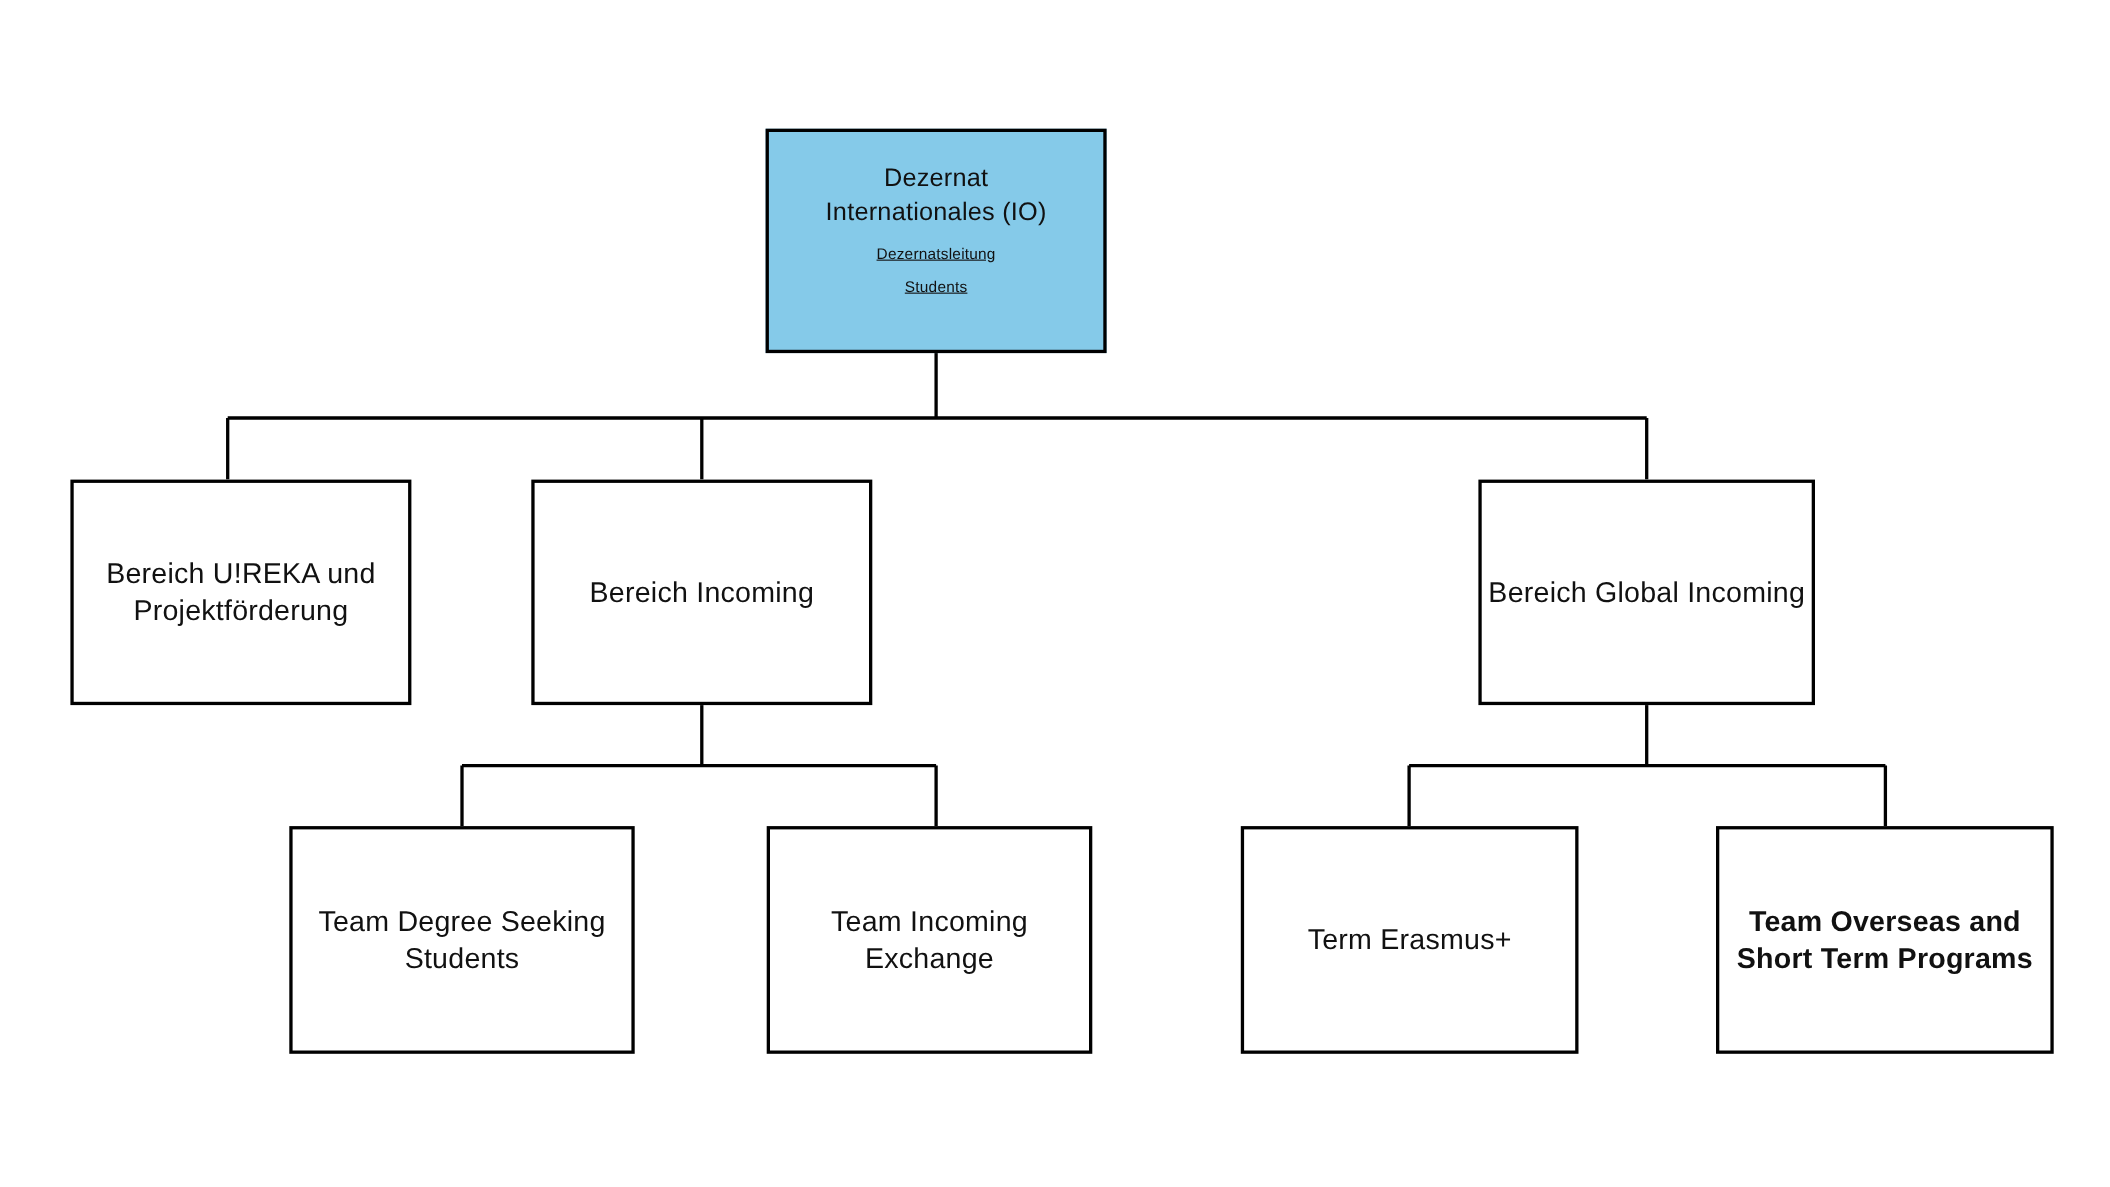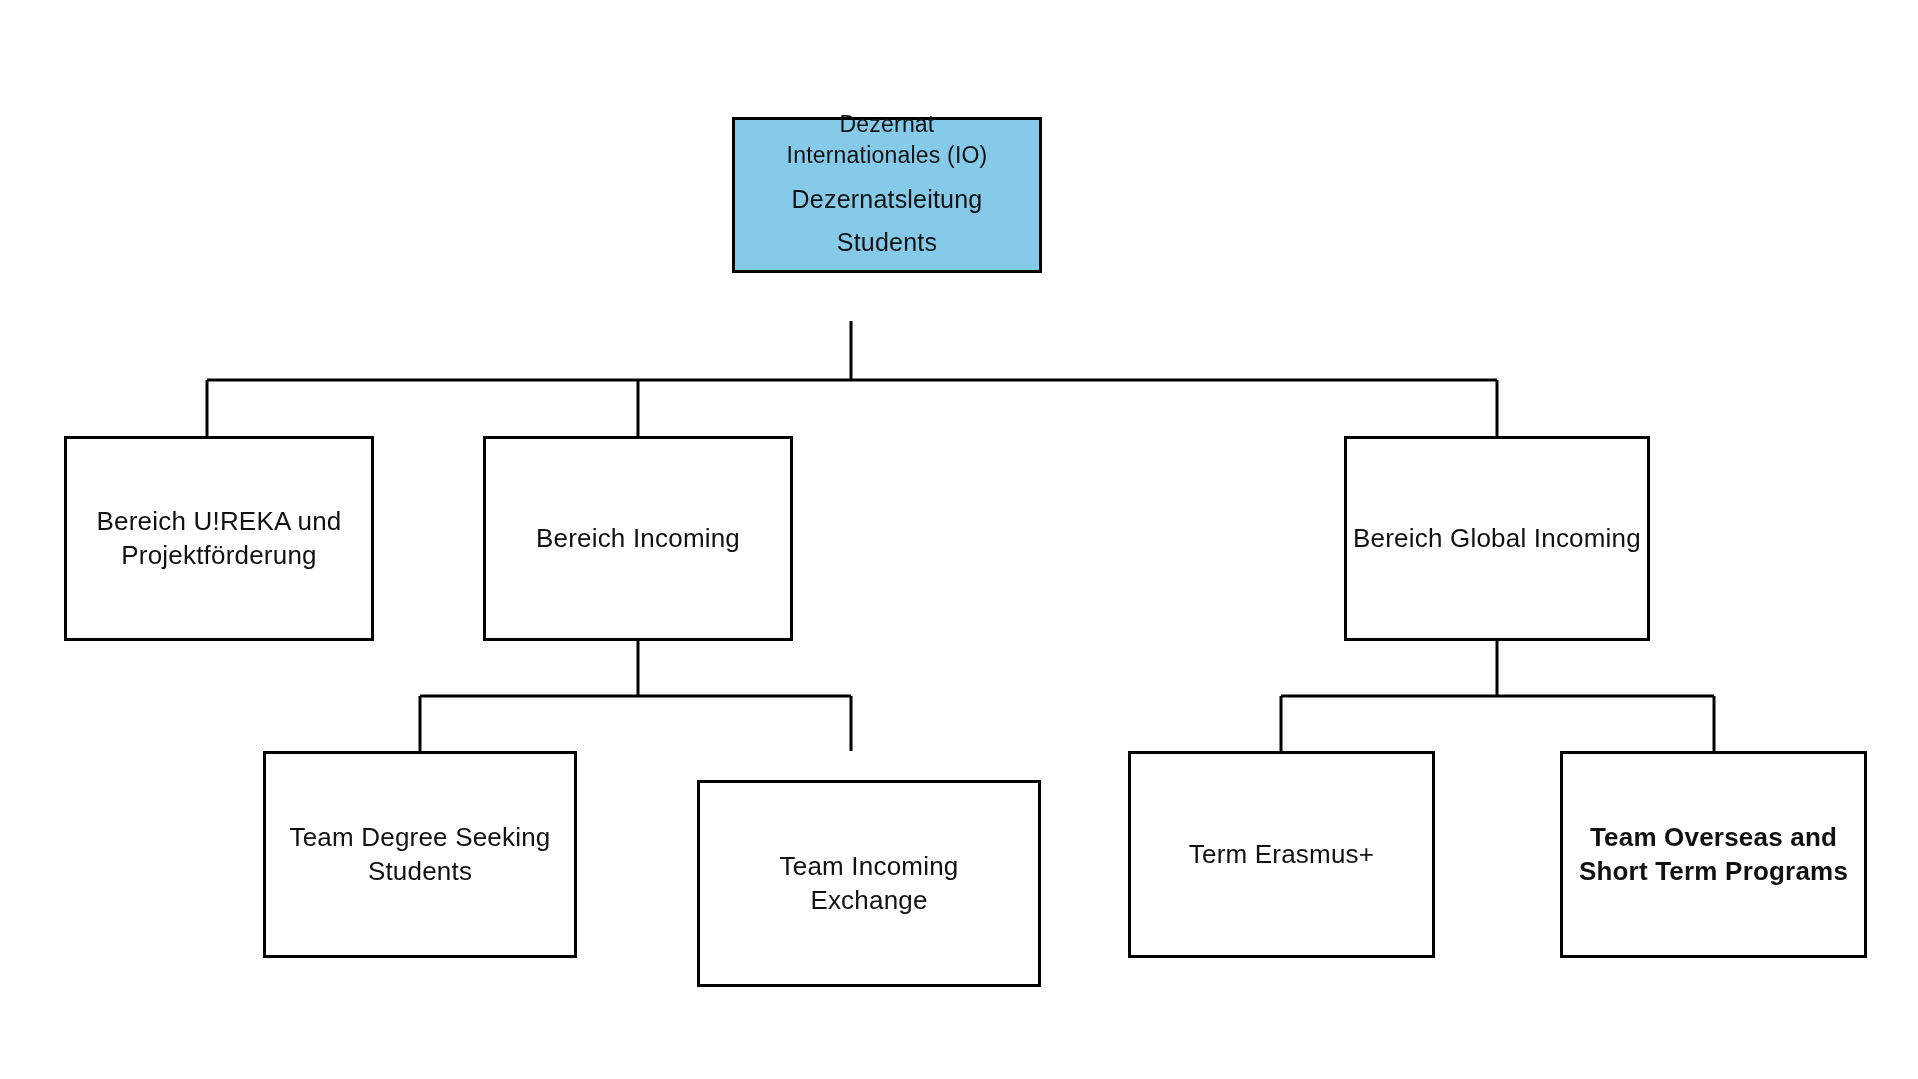--- a/index.html
+++ b/index.html
@@ -47,31 +47,32 @@
   .node-root {
     background: var(--root-fill, #85cae9);
     padding-bottom: 24px;
   }
   .root-title {
     font-size: 23px;
     line-height: 1.35;
     letter-spacing: 0.2px;
   }
   .root-role {
-    font-size: 25px;
+    font-size: 14px;
     margin-top: 14px;
     letter-spacing: 0.2px;
+    text-decoration: underline;
   }
   
-  .node-root            { left: 732px;  top: 117px; width: 310px; height: 156px; justify-content: center; }
+  .node-root            { left: 696px;  top: 117px; width: 310px; height: 204px; justify-content: center; }
   .node-ureka           { left: 64px;   top: 436px; width: 310px; height: 205px; }
   .node-incoming        { left: 483px;  top: 436px; width: 310px; height: 205px; }
   .node-global-mobility { left: 1344px; top: 436px; width: 306px; height: 205px; }
   .node-team-degree     { left: 263px;  top: 751px; width: 314px; height: 207px; }
-  .node-team-exchange   { left: 697px;  top: 780px; width: 344px; height: 207px; }
+  .node-team-exchange   { left: 697px;  top: 751px; width: 296px; height: 207px; }
   .node-team-erasmus    { left: 1128px; top: 751px; width: 307px; height: 207px; }
   .node-team-overseas   { left: 1560px; top: 751px; width: 307px; height: 207px; font-weight: bold; }
 </style>
 </head>
 <body>
 
 <div class="canvas">
 
   <svg class="connectors" viewBox="0 0 1918 1079" xmlns="http://www.w3.org/2000/svg">
     <path d="M851 321 V380

